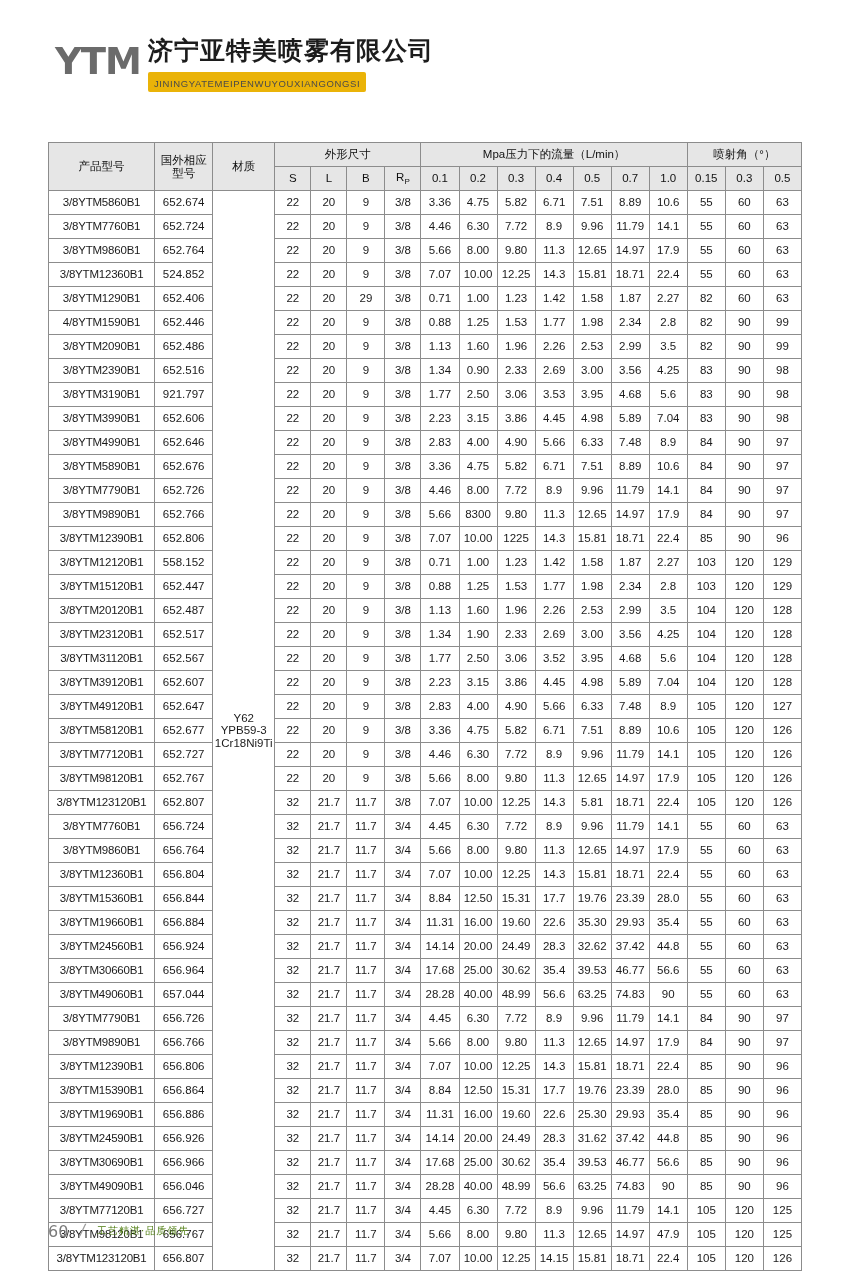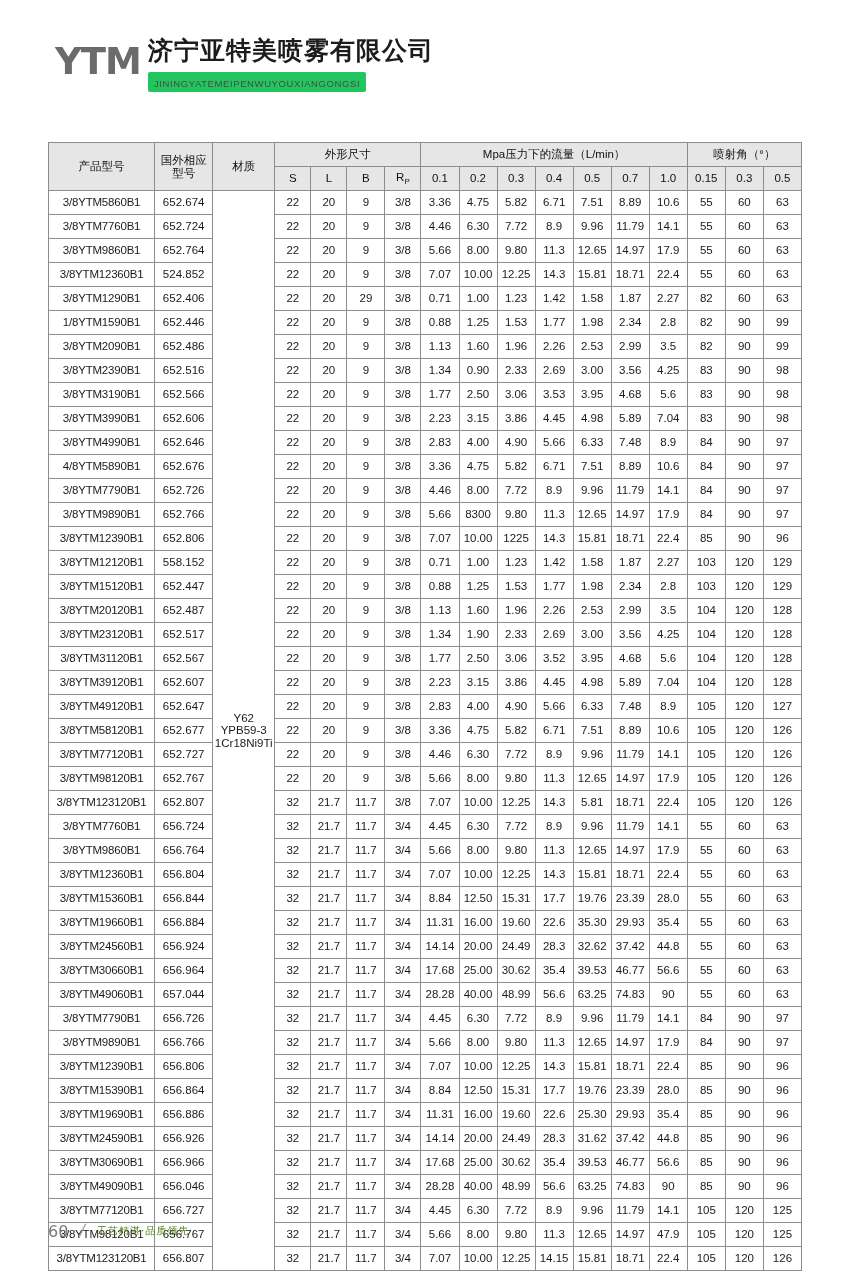--- a/index.html
+++ b/index.html
@@ -44,21 +44,21 @@
   .company-cn {
     font-family: "DejaVu Sans", sans-serif;
     font-size: 25px;
     font-weight: bold;
     color: #1c1c1c;
     letter-spacing: 1px;
     line-height: 1.2;
   }
   .company-en-wrap {
     margin-top: 6px;
-    background: #22c55e;
+    background: #eab308;
     display: inline-block;
     padding: 1px 6px;
     border-radius: 2px;
   }
   .company-en {
     font-size: 9.5px;
     color: #4a4a4a;
     letter-spacing: 0.6px;
   }
 
@@ -290,21 +290,21 @@
           <td>1.23</td>
           <td>1.42</td>
           <td>1.58</td>
           <td>1.87</td>
           <td>2.27</td>
           <td>82</td>
           <td>60</td>
           <td>63</td>
         </tr>
         <tr>
-          <td class="model-cell">1/8YTM1590B1</td>
+          <td class="model-cell">4/8YTM1590B1</td>
           <td>652.446</td>
           <td>22</td>
           <td>20</td>
           <td>9</td>
           <td>3/8</td>
           <td>0.88</td>
           <td>1.25</td>
           <td>1.53</td>
           <td>1.77</td>
           <td>1.98</td>
@@ -345,21 +345,21 @@
           <td>2.69</td>
           <td>3.00</td>
           <td>3.56</td>
           <td>4.25</td>
           <td>83</td>
           <td>90</td>
           <td>98</td>
         </tr>
         <tr>
           <td class="model-cell">3/8YTM3190B1</td>
-          <td>652.566</td>
+          <td>921.797</td>
           <td>22</td>
           <td>20</td>
           <td>9</td>
           <td>3/8</td>
           <td>1.77</td>
           <td>2.50</td>
           <td>3.06</td>
           <td>3.53</td>
           <td>3.95</td>
           <td>4.68</td>
@@ -398,21 +398,21 @@
           <td>4.90</td>
           <td>5.66</td>
           <td>6.33</td>
           <td>7.48</td>
           <td>8.9</td>
           <td>84</td>
           <td>90</td>
           <td>97</td>
         </tr>
         <tr>
-          <td class="model-cell">4/8YTM5890B1</td>
+          <td class="model-cell">3/8YTM5890B1</td>
           <td>652.676</td>
           <td>22</td>
           <td>20</td>
           <td>9</td>
           <td>3/8</td>
           <td>3.36</td>
           <td>4.75</td>
           <td>5.82</td>
           <td>6.71</td>
           <td>7.51</td>

